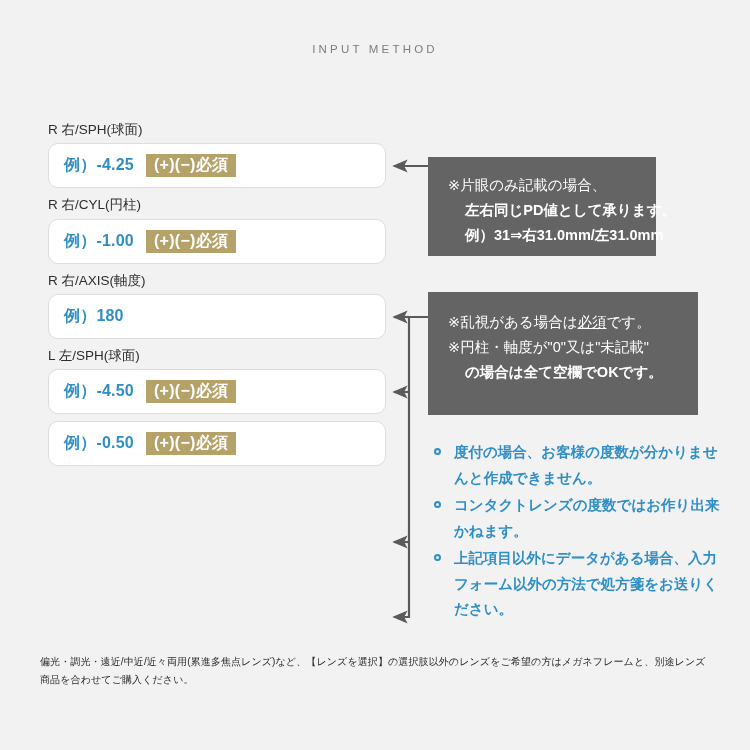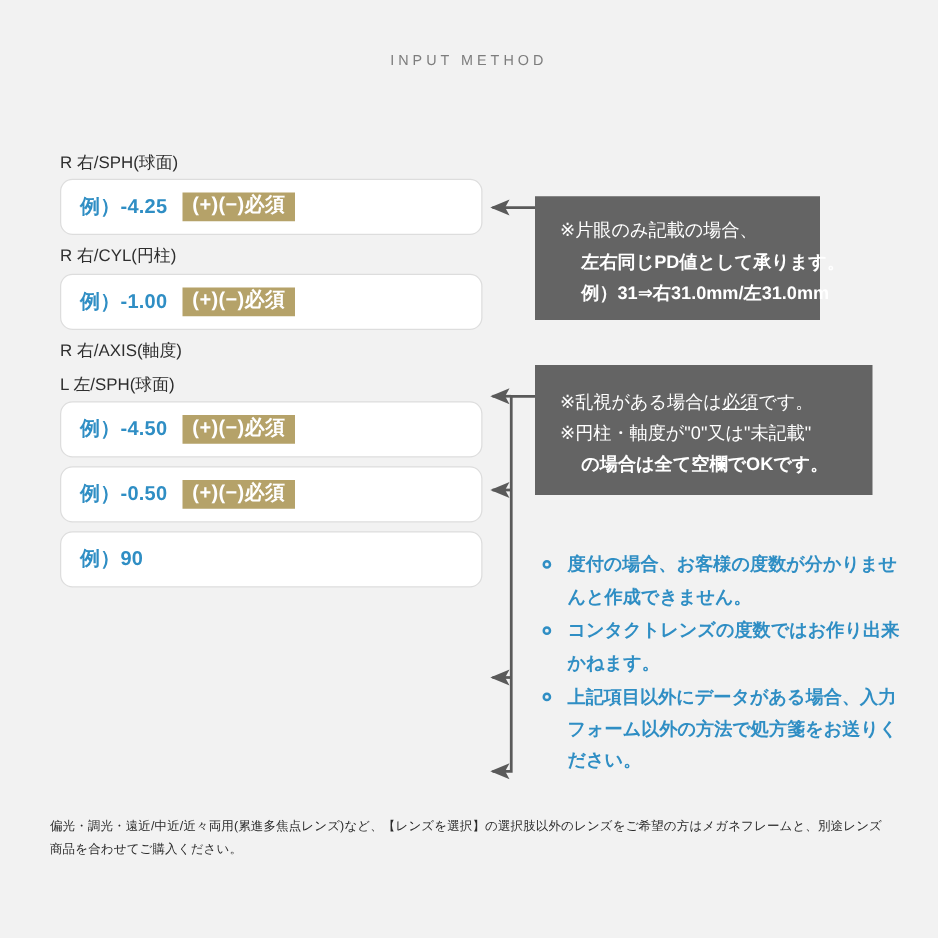--- a/index.html
+++ b/index.html
@@ -106,21 +106,21 @@
     top: 143px;
     width: 228px;
     height: 99px;
     padding: 16px 0 0 20px;
     margin-top: 14px;
   }
   #note-cyl {
     left: 428px;
     top: 292px;
     width: 270px;
-    height: 104px;
+    height: 123px;
     padding: 18px 0 0 20px;
   }
   .note-line {
     font-size: 14.5px;
     line-height: 1.72;
     white-space: nowrap;
     font-weight: 400;
   }
   .note-line.indent {
     padding-left: 17px;
@@ -205,41 +205,41 @@
     <div class="field">
       <div class="field-label">R 右/CYL(円柱)</div>
       <div class="input-box">
         <span class="ph">例）-1.00</span>
         <span class="badge">(+)(−)必須</span>
       </div>
     </div>
 
     <div class="field">
       <div class="field-label">R 右/AXIS(軸度)</div>
+      <div class="input-box">
+        <span class="ph">例）180</span>
+      </div>
     </div>
 
     <div class="field">
       <div class="field-label">L 左/SPH(球面)</div>
       <div class="input-box">
         <span class="ph">例）-4.50</span>
         <span class="badge">(+)(−)必須</span>
       </div>
     </div>
 
     <div class="field">
       <div class="input-box">
         <span class="ph">例）-0.50</span>
         <span class="badge">(+)(−)必須</span>
       </div>
     </div>
 
     <div class="field">
-      <div class="input-box">
-        <span class="ph">例）90</span>
-      </div>
     </div>
 
   </div>
 
   <svg id="connectors" viewBox="0 0 750 750">
     <defs>
       <marker id="arrowhead" markerWidth="7" markerHeight="7" refX="6.2" refY="3.1" orient="auto" markerUnits="strokeWidth">
         <path d="M7,3.1 L0,0.2 L1.6,3.1 L0,6 Z" fill="#5a5a5a"></path>
       </marker>
     </defs>

